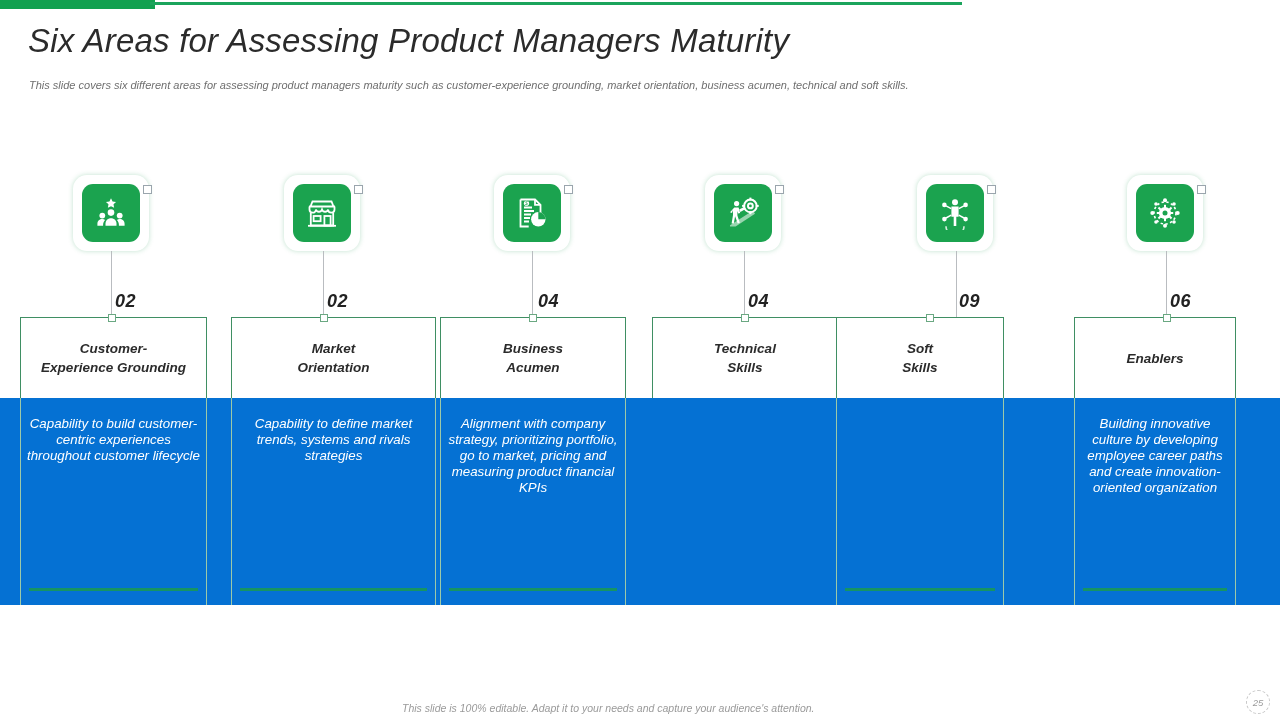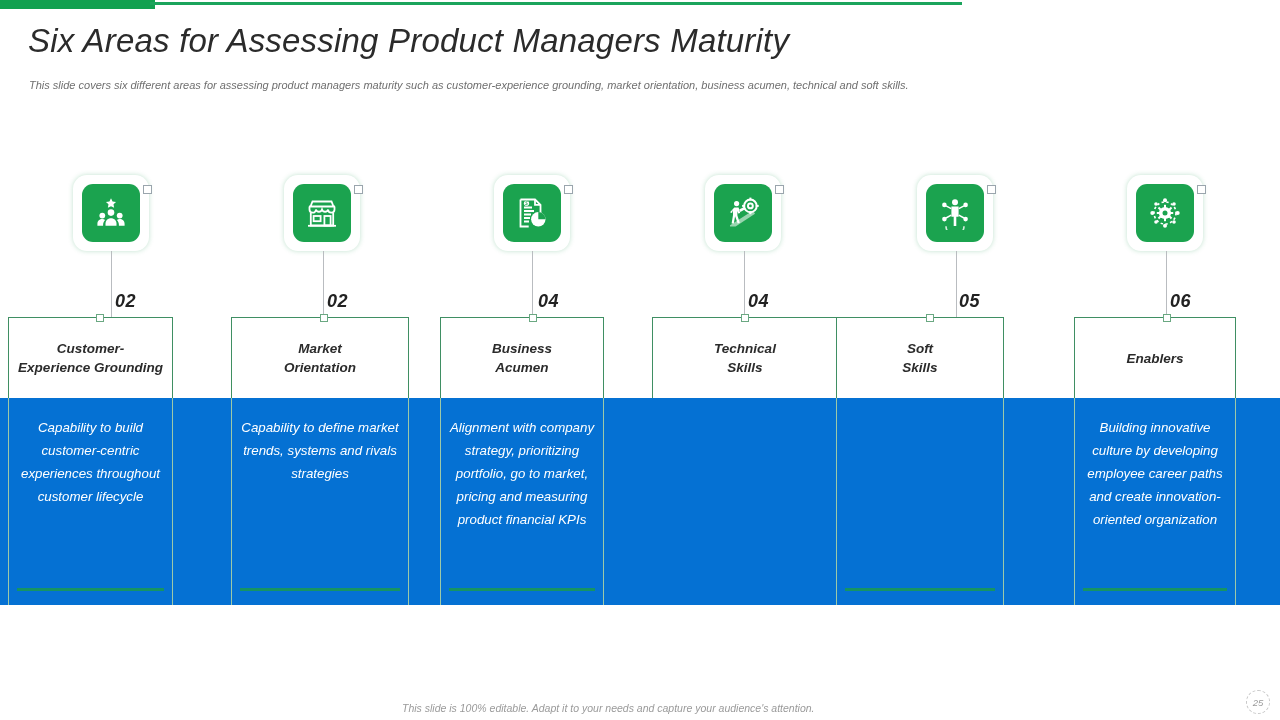--- a/index.html
+++ b/index.html
@@ -66,21 +66,21 @@
     font-size:13.5px;font-weight:700;color:#2b2b2b;line-height:19px;
     padding:0 6px;
   }
   .card-body{
     position:relative;height:207px;background:#0571d3;
     border-left:1px solid #9cc9a8;border-right:1px solid #9cc9a8;
     box-sizing:border-box;
     padding-top:18px;text-align:center;
   }
   .card-body-text{
-    font-size:13.3px;color:#ffffff;line-height:23px;padding:0 5px;
+    font-size:13.3px;color:#ffffff;line-height:16px;padding:0 5px;
   }
   .card-underline{
     position:absolute;left:8px;right:8px;bottom:14px;height:3px;background:#169464;
   }
   .card-marker{
     position:absolute;top:-4px;width:8px;height:8px;
     background:#ffffff;border:1px solid #6aa882;box-sizing:border-box;
   }
 
   
@@ -123,21 +123,21 @@
     </svg>
           </div>
       <div class="icon-badge"></div>
     </div>
 
     <div class="connector" style="left:111px;top:251px;height:36px"></div>
     <div class="connector" style="left:111px;top:287px;height:30px"></div>
 
     <div class="num" style="left:115px;top:290px">02</div>
 
-    <div class="card" style="left:8px;width:165px">
+    <div class="card" style="left:20px;width:187px">
       <div class="card-head">
         <div class="card-marker" style="left:87px"></div>
         <div class="card-head-title">
           <span>Customer-</span><br>
           <span>Experience Grounding</span>
         </div>
       </div>
       <div class="card-body">
         <div class="card-body-text">Capability to build customer-centric experiences throughout customer lifecycle</div>
         <div class="card-underline"></div>
@@ -158,21 +158,21 @@
     </svg>
           </div>
       <div class="icon-badge"></div>
     </div>
 
     <div class="connector" style="left:323px;top:251px;height:36px"></div>
     <div class="connector" style="left:323px;top:287px;height:30px"></div>
 
     <div class="num" style="left:327px;top:290px">02</div>
 
-    <div class="card" style="left:231px;width:178px">
+    <div class="card" style="left:231px;width:205px">
       <div class="card-head">
         <div class="card-marker" style="left:88px"></div>
         <div class="card-head-title">
           <span>Market</span><br>
           <span>Orientation</span>
         </div>
       </div>
       <div class="card-body">
         <div class="card-body-text">Capability to define market trends, systems and rivals strategies</div>
         <div class="card-underline"></div>
@@ -195,21 +195,21 @@
     </svg>
           </div>
       <div class="icon-badge"></div>
     </div>
 
     <div class="connector" style="left:532px;top:251px;height:36px"></div>
     <div class="connector" style="left:532px;top:287px;height:30px"></div>
 
     <div class="num" style="left:538px;top:290px">04</div>
 
-    <div class="card" style="left:440px;width:164px">
+    <div class="card" style="left:440px;width:186px">
       <div class="card-head">
         <div class="card-marker" style="left:88px"></div>
         <div class="card-head-title">
           <span>Business</span><br>
           <span>Acumen</span>
         </div>
       </div>
       <div class="card-body">
         <div class="card-body-text">Alignment with company strategy, prioritizing portfolio, go to market, pricing and measuring product financial KPIs</div>
         <div class="card-underline"></div>
@@ -269,21 +269,21 @@
               <circle cx="27.6" cy="23.1" r="2.3"></circle>
       <path d="M8 30.2a9 9 0 0 0 18 0" fill="none" stroke="#fff" stroke-width="1.6" opacity=".8"></path>
     </svg>
           </div>
       <div class="icon-badge"></div>
     </div>
 
     <div class="connector" style="left:956px;top:251px;height:36px"></div>
     <div class="connector" style="left:956px;top:287px;height:30px"></div>
 
-    <div class="num" style="left:959px;top:290px">05</div>
+    <div class="num" style="left:959px;top:290px">09</div>
 
     <div class="card" style="left:836px;width:168px">
       <div class="card-head">
         <div class="card-marker" style="left:89px"></div>
         <div class="card-head-title">
           <span>Soft</span><br>
           <span>Skills</span>
         </div>
       </div>
       <div class="card-body">

